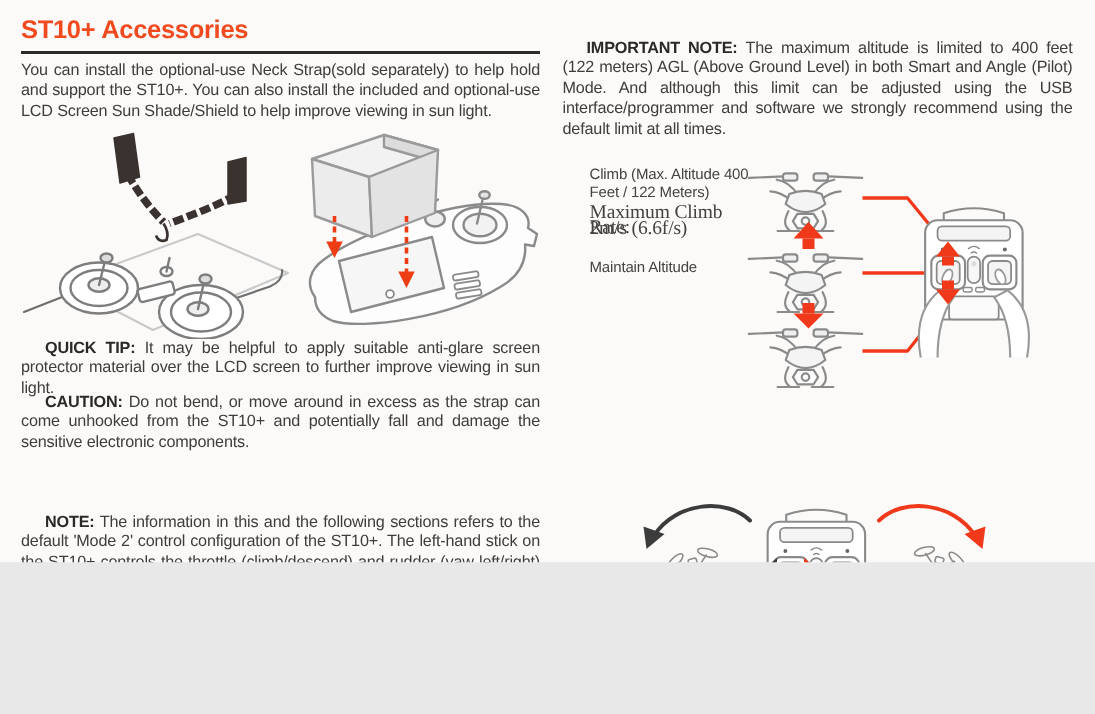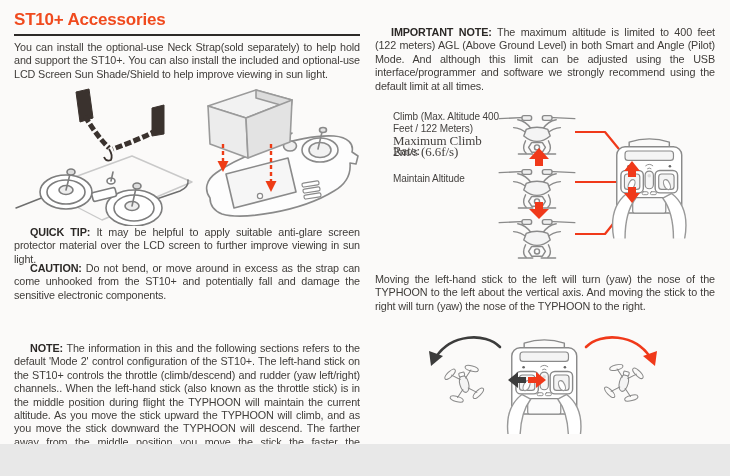--- a/index.html
+++ b/index.html
@@ -1,17 +1,17 @@
 <!DOCTYPE html>
 <html><head>
 <meta charset="utf-8">
 <style>
   html,body{margin:0;padding:0;background:#e8e8e8;}
   .page{
-    position:relative;width:730px;height:444px;background:#fbfaf9;
+    position:relative;width:730px;height:375px;background:#fbfaf9;
     font-family:"Liberation Sans","DejaVu Sans",sans-serif;color:#3f3c39;
     overflow:hidden;margin:0;
   }
   .abs{position:absolute;}
   .heading{
     color:#f04a1e;font-weight:700;font-size:17px;letter-spacing:-0.2px;
     border-bottom:2px solid #2d2a28;padding-bottom:4px;margin:0;
   }
   .body-text{
     font-size:10.8px;line-height:13.4px;text-align:justify;
@@ -193,21 +193,20 @@
     <g fill="#f0391a">
       <polygon points="144,55 152,65 136,65"></polygon>
         <rect x="140" y="65" width="8" height="6"></rect>
     </g>
     <g fill="#f0391a">
       <rect x="140" y="81" width="8" height="6"></rect>
         <polygon points="144,97 152,87 136,87"></polygon>
     </g>
   </svg>
 
-  <p class="abs body-text" style="left:375px;top:273px;width:340px"><span>Moving the left-hand stick to the left will turn (yaw) the nose of the TYPHOON to the left about the vertical axis. And moving the stick to the right will turn (yaw) the nose of the TYPHOON to the right.</span></p>
 
   <svg class="abs" style="left:423px;top:330px" width="240" height="104" viewBox="0 0 240 104">
     <use href="#sym-drone-top" x="19" y="31" width="44" height="44" transform="rotate(-15 41 53)"></use>
     <use href="#sym-drone-top" x="179" y="30" width="44" height="44" transform="rotate(15 201 52)"></use>
     <g>
       <path d="M77,17 C62,2 28,4 13,27" fill="none" stroke="#3c3c3c" stroke-width="2.6" stroke-linecap="round"></path>
       <polygon points="8,36 6,21 20,26" fill="#3c3c3c"></polygon>
     </g>
     <g>
       <path d="M163,17 C178,2 212,4 227,27" fill="none" stroke="#f0391a" stroke-width="2.6" stroke-linecap="round"></path>

